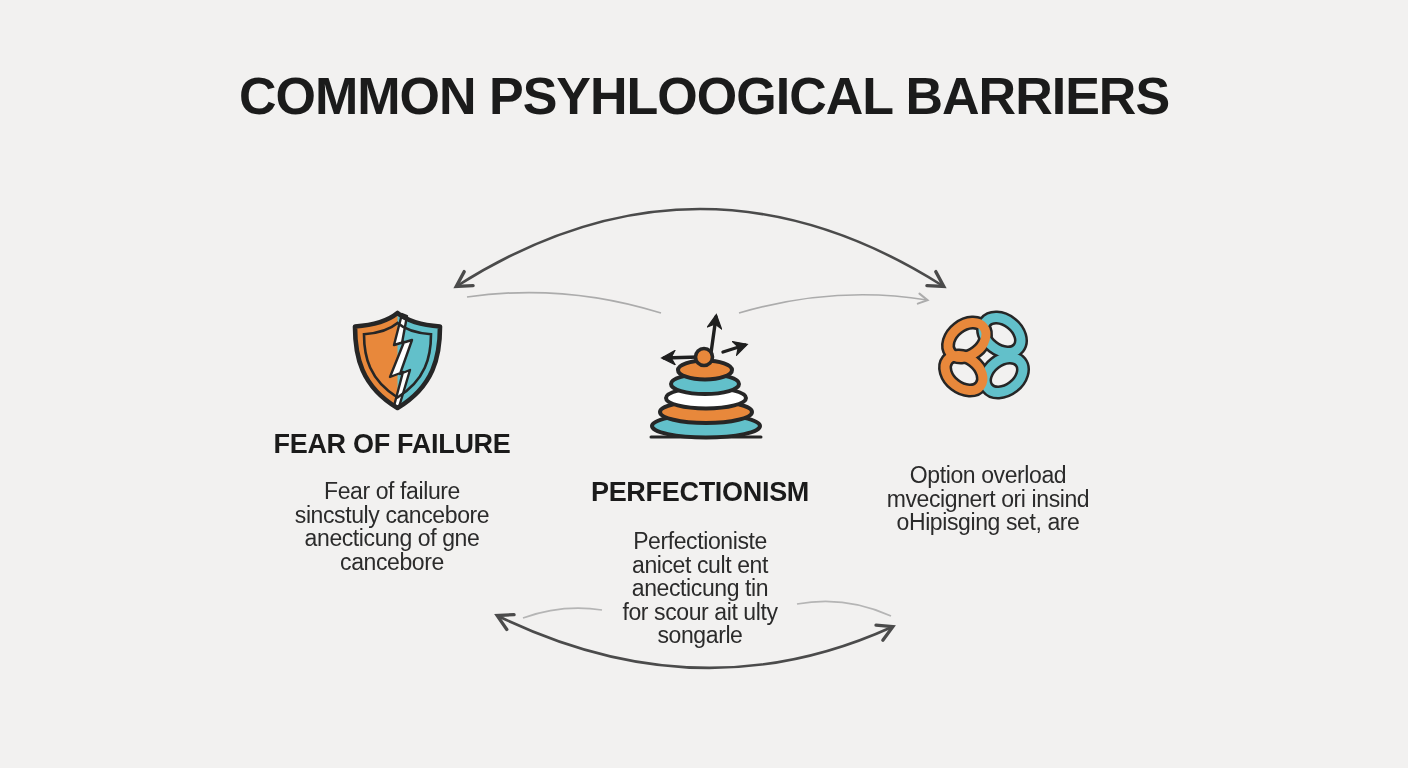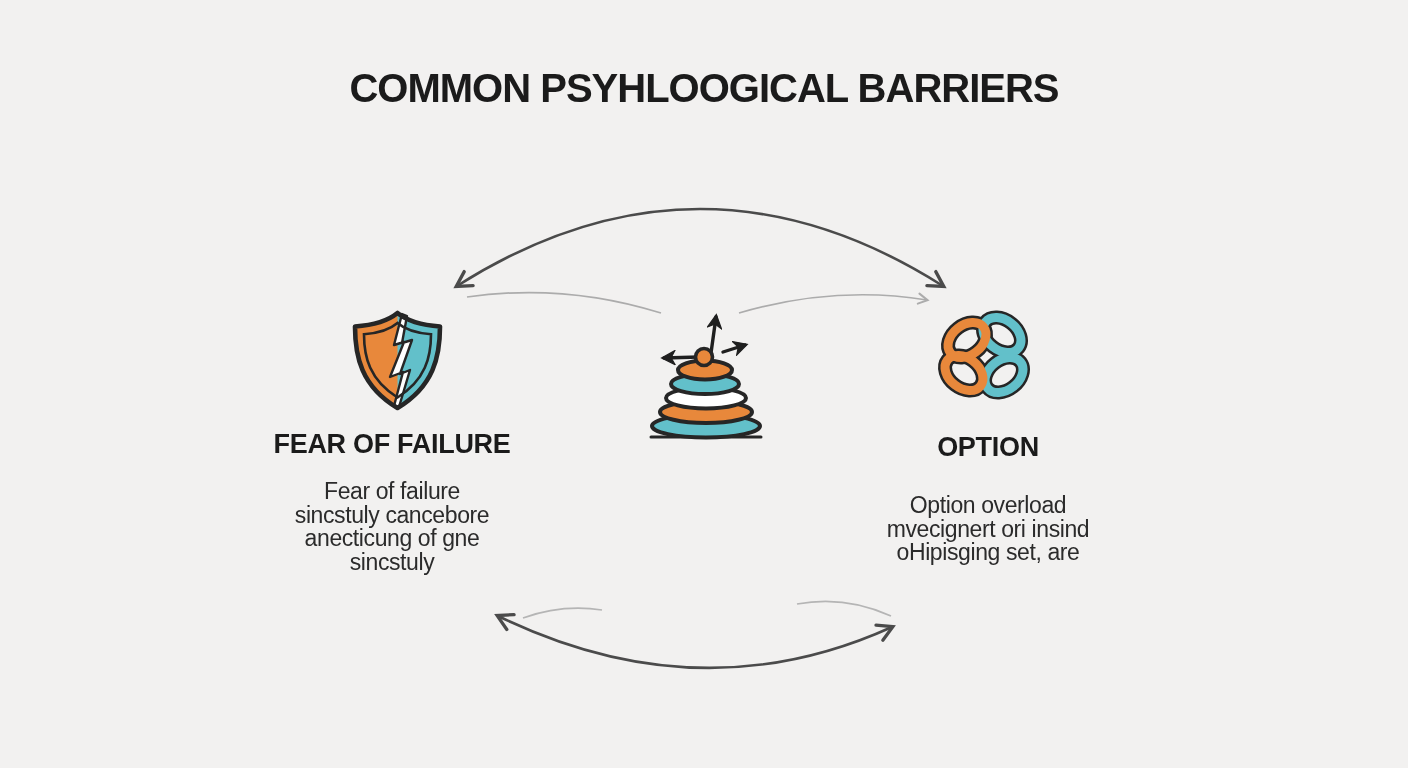--- a/index.html
+++ b/index.html
@@ -10,21 +10,21 @@
     background: #F2F1F0;
     overflow: hidden;
     font-family: "Liberation Sans", sans-serif;
   }
   .title {
     position: absolute;
     top: 66px;
     left: 0;
     width: 100%;
     text-align: center;
-    font-size: 40px;
+    font-size: 52px;
     font-weight: 700;
     letter-spacing: -1px;
     color: #1B1B1B;
   }
   .arrow-layer {
     position: absolute;
     top: 0; left: 0;
     width: 1408px;
     height: 768px;
     pointer-events: none;
@@ -144,28 +144,39 @@
   </svg>
 
   <div class="section-text sec-left">
     <div class="sec-heading">
       <div>FEAR OF FAILURE</div>
     </div>
     <div class="sec-body">
       <div>Fear of failure</div>
       <div>sincstuly cancebore</div>
       <div>anecticung of gne</div>
-      <div>sincstuly</div>
+      <div>cancebore</div>
     </div>
   </div>
 
+  <div class="section-text sec-middle">
+    <div class="sec-heading">
+      <div>PERFECTIONISM</div>
+    </div>
+    <div class="sec-body">
+      <div>Perfectioniste</div>
+      <div>anicet cult ent</div>
+      <div>anecticung tin</div>
+      <div>for scour ait ulty</div>
+      <div>songarle</div>
+    </div>
+  </div>
 
   <div class="section-text sec-right">
     <div class="sec-heading">
-      <div>OPTION</div>
     </div>
     <div class="sec-body">
       <div>Option overload</div>
       <div>mvecignert ori insind</div>
       <div>oHipisging set, are</div>
     </div>
   </div>
 
 </div>
 

